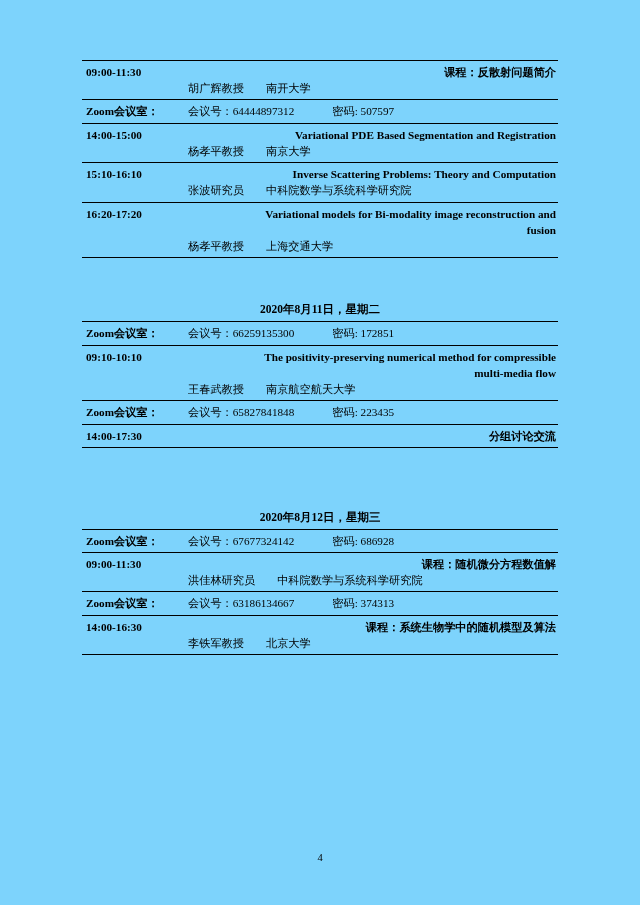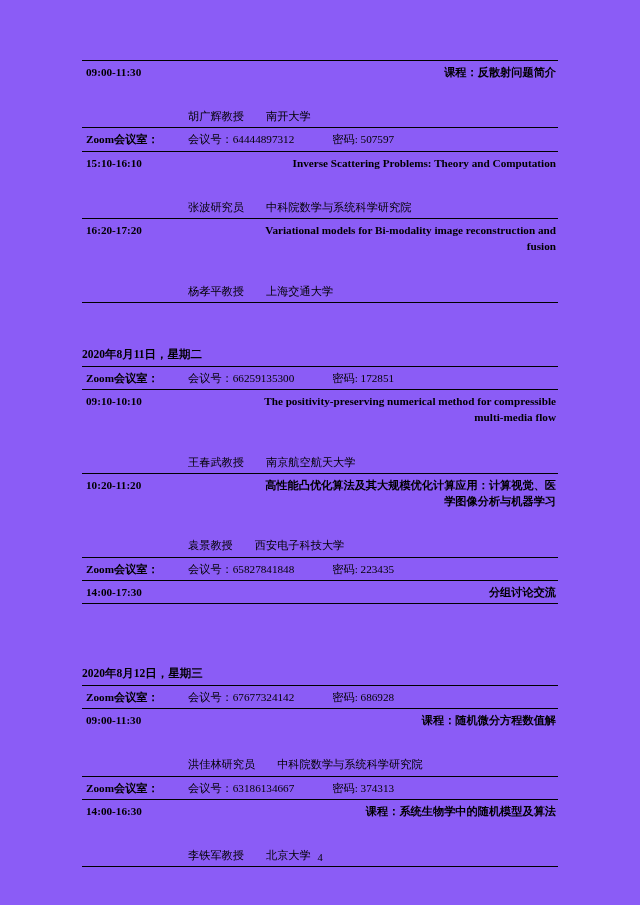--- a/index.html
+++ b/index.html
@@ -6,21 +6,21 @@
     margin: 0;
     padding: 0;
     background: #9a9a9a;
   }
   body {
     font-family: "Liberation Serif", "DejaVu Serif", serif;
   }
   .page {
     width: 640px;
     height: 905px;
-    background: #8b5cf6;
+    background: #7dd3fc;
     position: relative;
     box-sizing: border-box;
     padding: 60px 82px 0 82px;
     overflow: hidden;
   }
   table.sched {
     width: 100%;
     border-collapse: collapse;
     table-layout: fixed;
   }
@@ -49,31 +49,31 @@
   .sub {
     display: block;
     font-weight: normal;
   }
   .sub .name {
     display: inline-block;
   }
   .sub .aff {
     display: inline-block;
     margin-left: 22px;
-    margin-top: 28px;
   }
   .zoom-val .mtg {
     display: inline-block;
     font-family: Liberation Serif, serif;
   }
   .zoom-val .pwd {
     display: inline-block;
     margin-left: 38px;
   }
   .day-head {
+    text-align: center;
     font-weight: bold;
     font-size: 11.5px;
     padding: 10px 0 4px 0;
   }
   .gap-block {
     height: 34px;
   }
   .gap-block-lg {
     height: 52px;
   }
@@ -99,20 +99,27 @@
             <td class="col-body">
               <span class="line bold">课程：反散射问题简介</span>
               <span class="sub"><span class="name">胡广辉教授</span><span class="aff">南开大学</span></span>
             </td>
           </tr>
           <tr>
             <td class="col-time bold">Zoom会议室：</td>
             <td class="col-body"><span class="zoom-val"><span class="mtg">会议号：64444897312</span><span class="pwd">密码: 507597</span></span></td>
           </tr>
           <tr>
+            <td class="col-time bold">14:00-15:00</td>
+            <td class="col-body">
+              <span class="line bold">Variational PDE Based Segmentation and Registration</span>
+              <span class="sub"><span class="name">杨孝平教授</span><span class="aff">南京大学</span></span>
+            </td>
+          </tr>
+          <tr>
             <td class="col-time bold">15:10-16:10</td>
             <td class="col-body">
               <span class="line bold">Inverse Scattering Problems: Theory and Computation</span>
               <span class="sub"><span class="name">张波研究员</span><span class="aff">中科院数学与系统科学研究院</span></span>
             </td>
           </tr>
           <tr>
             <td class="col-time bold">16:20-17:20</td>
             <td class="col-body">
               <span class="line bold">Variational models for Bi-modality image reconstruction and</span>
@@ -129,28 +136,20 @@
           <tr>
             <td class="col-time bold">Zoom会议室：</td>
             <td class="col-body"><span class="zoom-val"><span class="mtg">会议号：66259135300</span><span class="pwd">密码: 172851</span></span></td>
           </tr>
           <tr>
             <td class="col-time bold">09:10-10:10</td>
             <td class="col-body">
               <span class="line bold">The positivity-preserving numerical method for compressible</span>
               <span class="line bold">multi-media flow</span>
               <span class="sub"><span class="name">王春武教授</span><span class="aff">南京航空航天大学</span></span>
-            </td>
-          </tr>
-          <tr>
-            <td class="col-time bold">10:20-11:20</td>
-            <td class="col-body">
-              <span class="line bold">高性能凸优化算法及其大规模优化计算应用：计算视觉、医</span>
-              <span class="line bold">学图像分析与机器学习</span>
-              <span class="sub"><span class="name">袁景教授</span><span class="aff">西安电子科技大学</span></span>
             </td>
           </tr>
           <tr>
             <td class="col-time bold">Zoom会议室：</td>
             <td class="col-body"><span class="zoom-val"><span class="mtg">会议号：65827841848</span><span class="pwd">密码: 223435</span></span></td>
           </tr>
           <tr>
             <td class="col-time bold">14:00-17:30</td>
             <td class="col-body">
               <span class="line bold">分组讨论交流</span>

